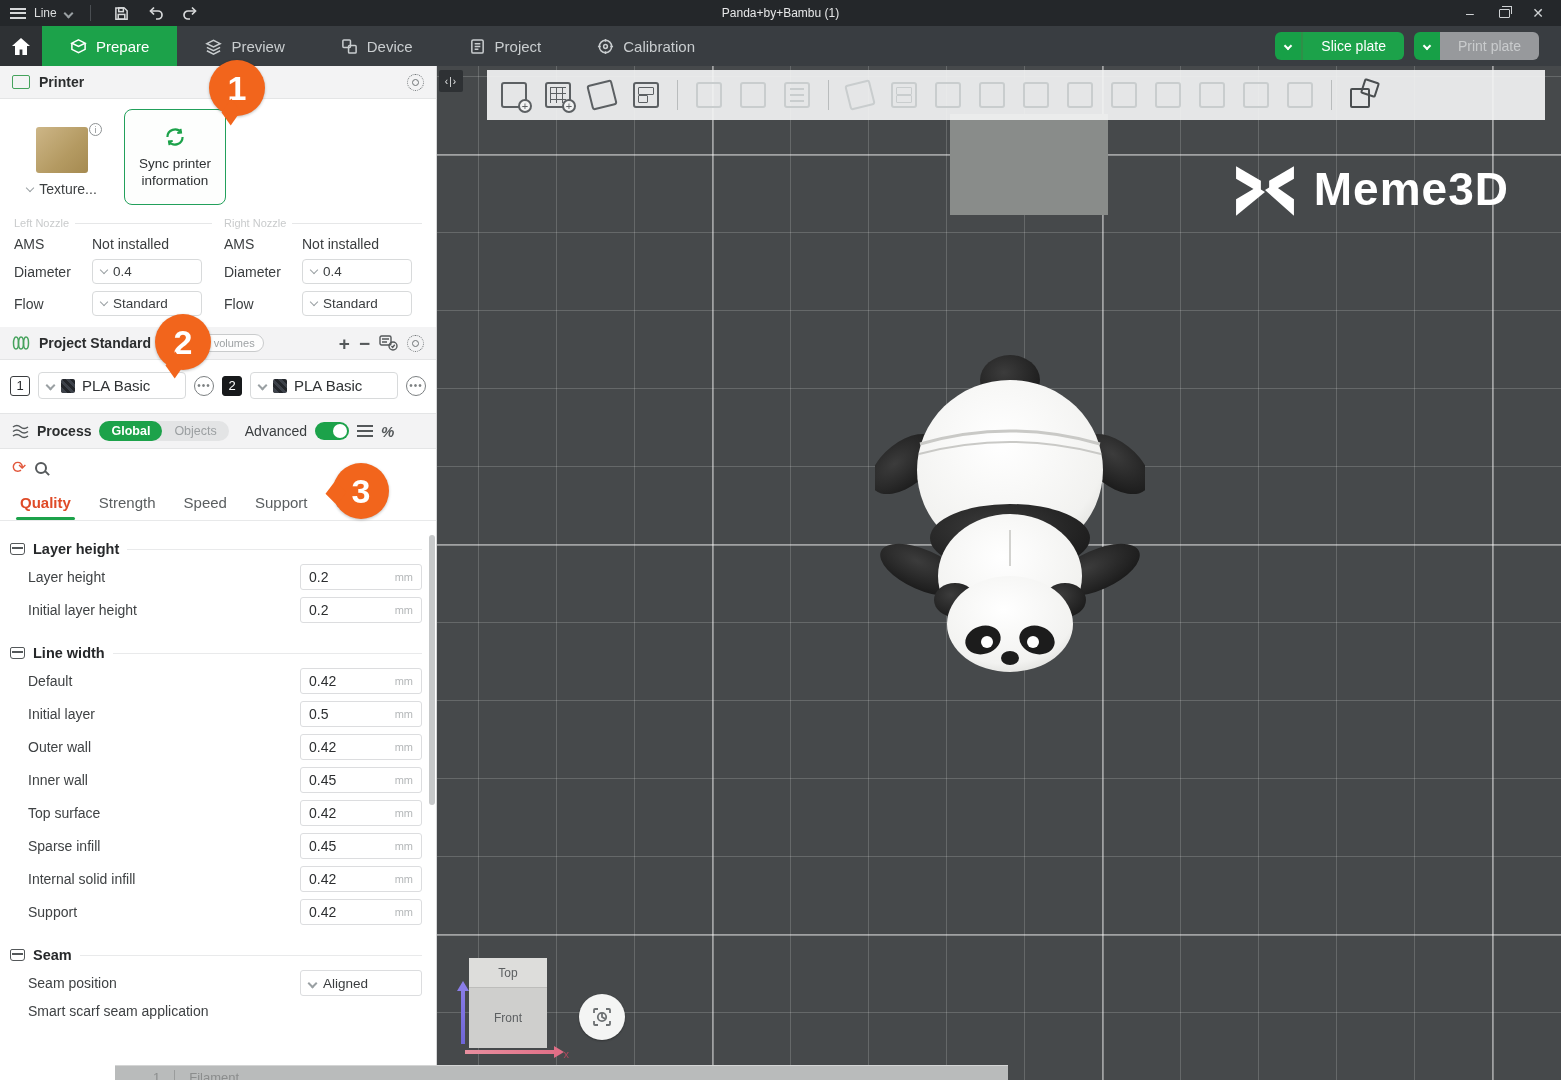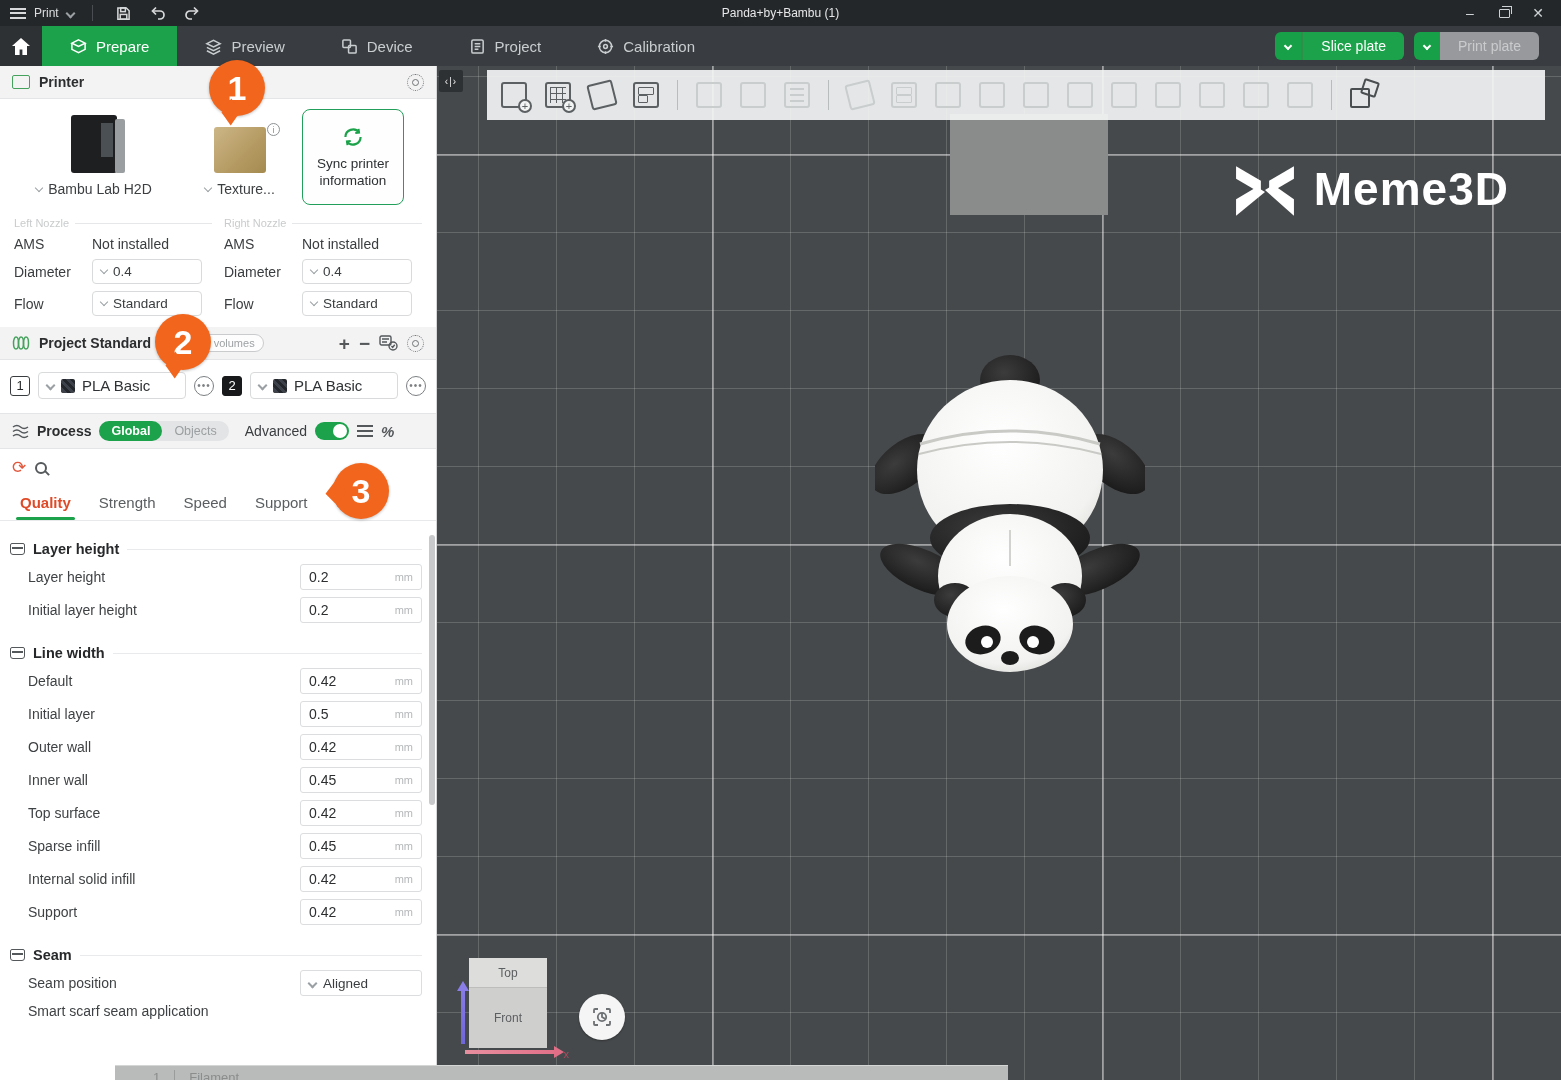--- a/index.html
+++ b/index.html
@@ -171,21 +171,21 @@
 </head>
 <body>
 
 <div class="titlebar">
   <div class="tb-left">
     <span class="hamburger">
         <i></i>
         <i></i>
         <i></i>
       </span>
-    <span>Print</span>
+    <span>Line</span>
     <span class="chev"></span>
     <span class="tb-sep"></span>
     <span class="tb-ic">
       <svg width="15" height="15" viewBox="0 0 16 16" fill="none" stroke="#d7d9da" stroke-width="1.6">
           <path d="M2 2h9l3 3v9H2z"></path>
           <rect x="5" y="2" width="5" height="4"></rect>
           <rect x="4.5" y="9" width="7" height="5"></rect>
         </svg>
     </span>
     <span class="tb-ic">
@@ -276,29 +276,20 @@
   <div class="sidepanel">
 
     <div class="sec-header">
       <span class="mini-ic"></span>
       <span>Printer</span>
       <span class="spacer"></span>
       <span class="gear"></span>
     </div>
 
     <div class="printer-cards">
-      <div class="pcard" style="width:168px">
-        <div class="pcard-img">
-            <div class="printer-draw"></div>
-          </div>
-        <div class="pcard-label">
-            <span class="chev"></span>
-            <span>Bambu Lab H2D</span>
-          </div>
-      </div>
       <div class="pcard" style="width:104px">
         <div class="pcard-img" style="position:relative">
           <div class="plate-draw">
               <span class="info-dot">i</span>
             </div>
         </div>
         <div class="pcard-label">
             <span class="chev"></span>
             <span>Texture...</span>
           </div>

